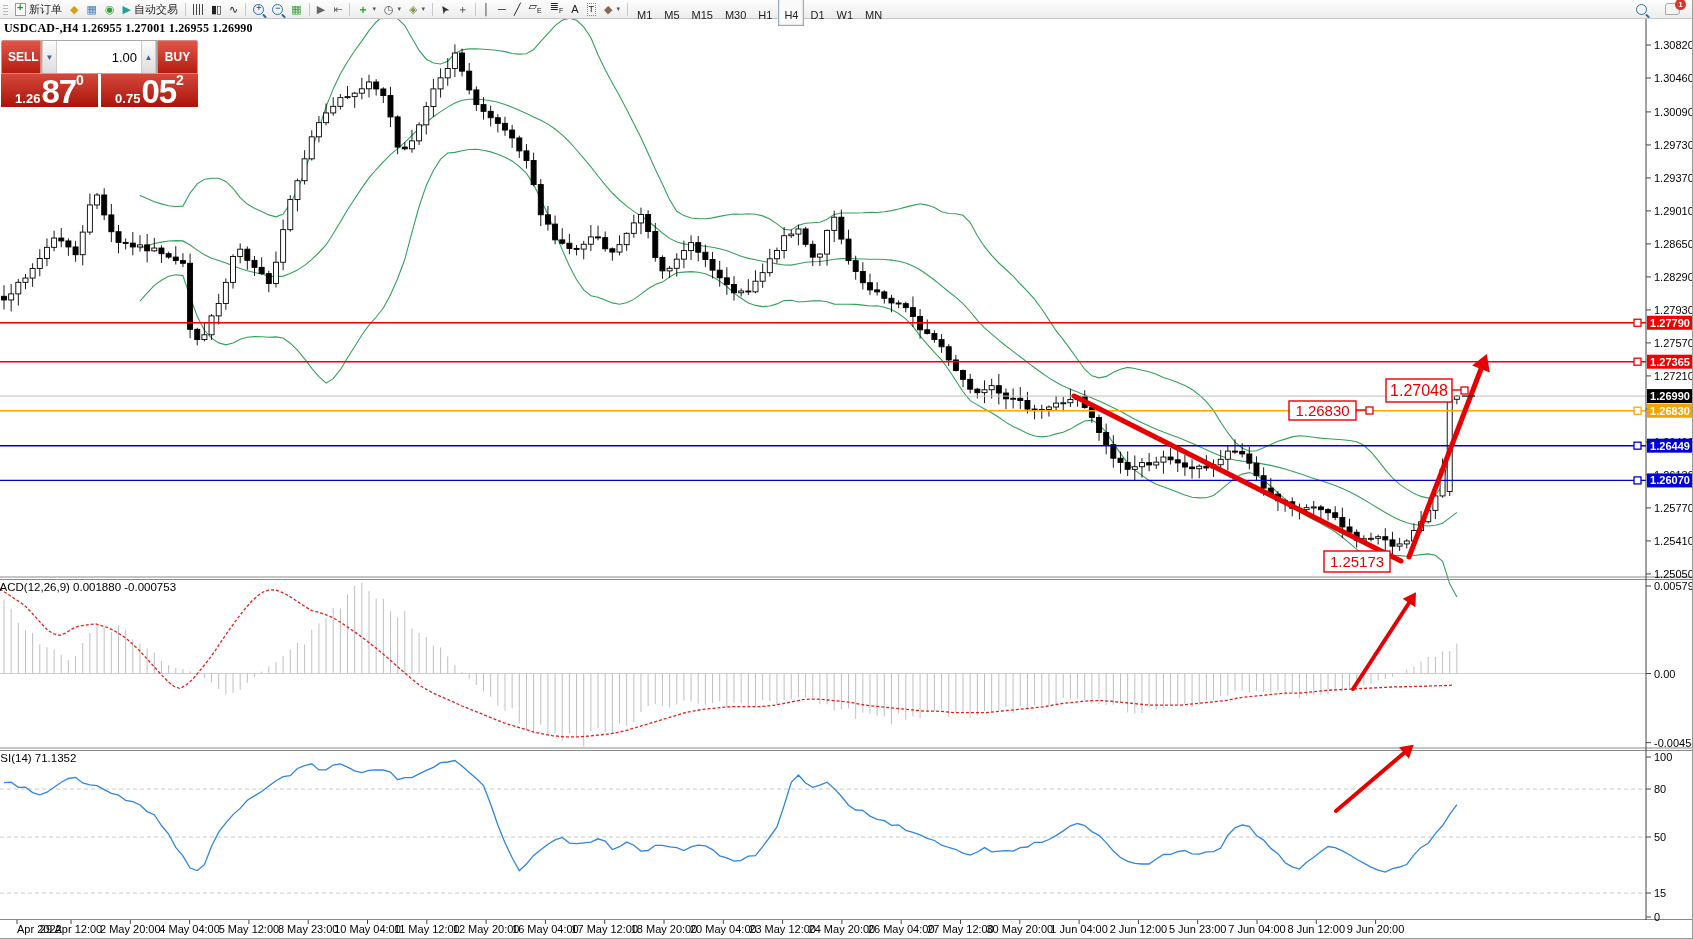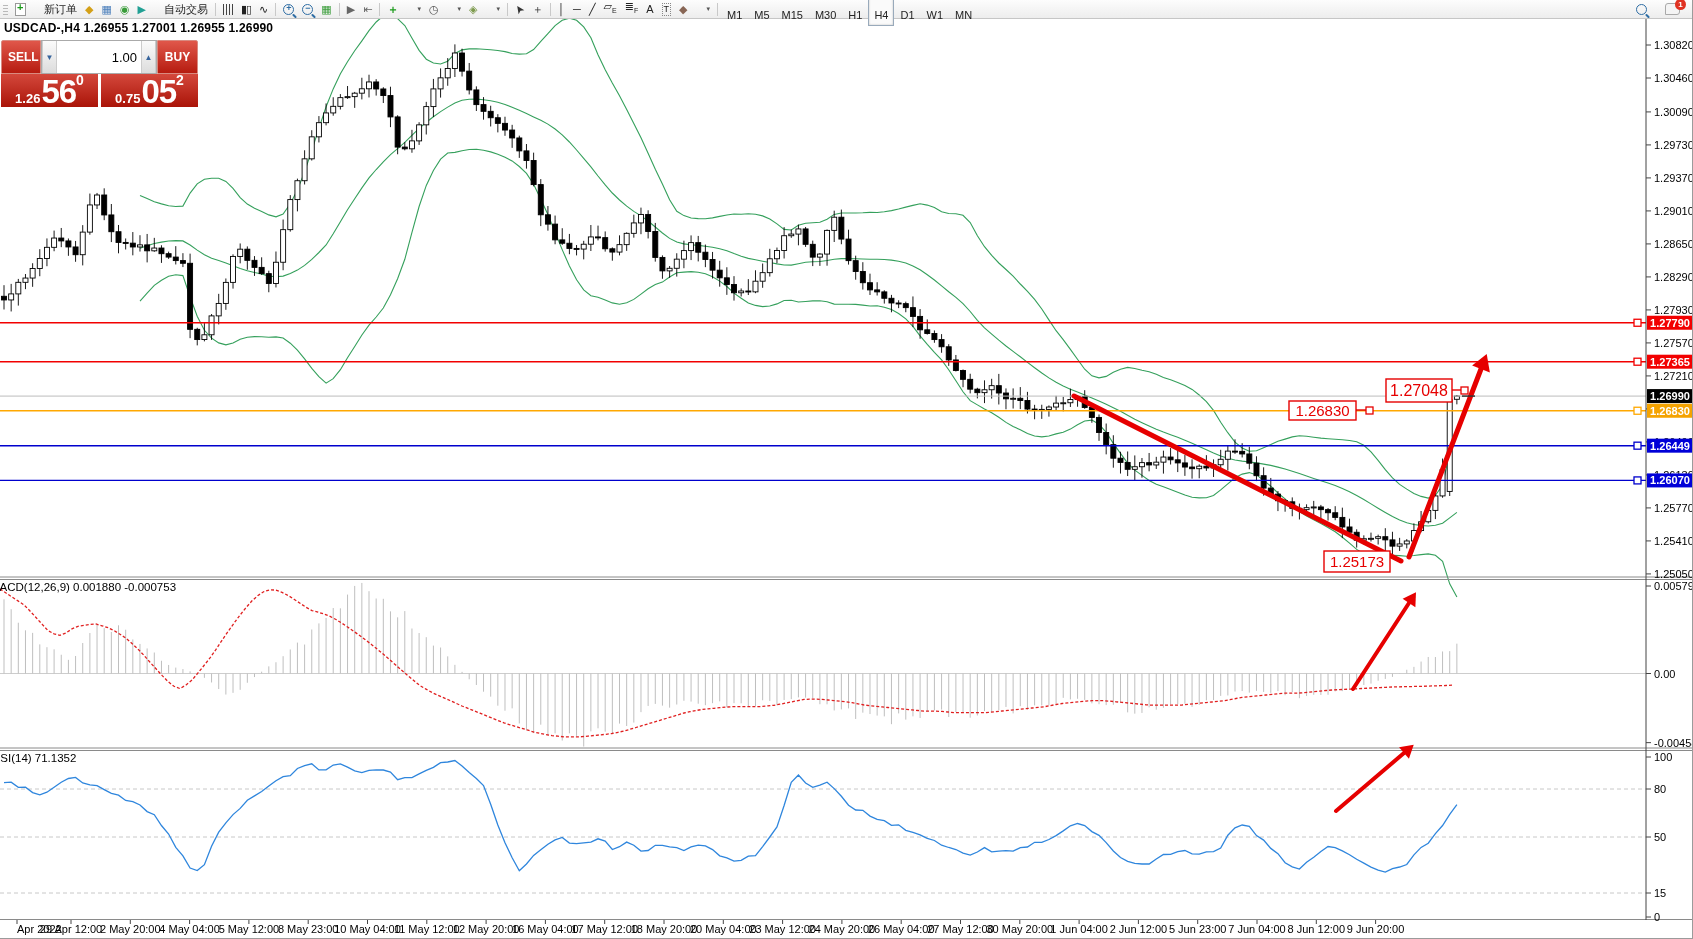--- a/index.html
+++ b/index.html
@@ -5,21 +5,21 @@
   html,body{margin:0;padding:0;background:#fff;}
   .app{position:relative;width:1693px;height:939px;background:#fff;overflow:hidden;
        font-family:"Liberation Sans","DejaVu Sans",sans-serif;border-right:1px solid #9b9b9b;border-bottom:1px solid #9b9b9b;box-sizing:border-box;}
   
   .toolbar{position:absolute;left:0;top:0;width:100%;height:18px;
     background:linear-gradient(#fdfdfd,#ededed);border-bottom:1px solid #c6c6c6;
     display:flex;align-items:center;font-size:11px;color:#222;z-index:30;}
   .grip{width:5px;height:12px;margin:0 3px;
     background:repeating-linear-gradient(0deg,#b9b9b9 0 1px,transparent 1px 3px);}
   .sep{width:1px;height:13px;background:#c9c9c9;margin:0 3px;}
-  .tb{display:flex;align-items:center;gap:18px;border:none;background:transparent;
+  .tb{display:flex;align-items:center;gap:3px;border:none;background:transparent;
       height:16px;padding:0 4px;font-size:11px;color:#222;cursor:default;
       font-family:"Liberation Sans","DejaVu Sans",sans-serif;}
   .g{font-size:11px;line-height:11px;display:inline-block;}
   .caret{font-size:7px;color:#555;margin-left:1px;}
   .ic-doc{width:9px;height:11px;background:#fff;border:1px solid #999;position:relative;display:inline-block;}
   .ic-doc::after{content:"+";position:absolute;left:1px;top:-3px;color:#1b9b1b;font-weight:bold;font-size:11px;}
   .ic-bars{width:10px;height:11px;display:inline-block;
     background:repeating-linear-gradient(90deg,#444 0 1px,transparent 1px 3px);}
   .mag{width:9px;height:9px;border:1.5px solid #2e6da4;border-radius:50%;position:relative;display:inline-block;}
   .mag::after{content:"";position:absolute;width:5px;height:2px;background:#2e6da4;
@@ -28,21 +28,21 @@
     font-size:9px;font-weight:bold;color:#2e6da4;line-height:9px;}
   .tfs{display:flex;align-items:center;}
   .tf{border:1px solid transparent;background:transparent;height:16px;padding:16px 5px;
       font-size:11px;color:#222;font-family:"Liberation Sans","DejaVu Sans",sans-serif;}
   .tf.active{background:#fafafa;border:1px solid #9ab;box-shadow:inset 0 0 2px #bbb;}
   .tb-right{margin-left:auto;display:flex;align-items:center;gap:10px;padding-right:8px;}
   .chat{width:13px;height:10px;border:1.5px solid #a9a9a9;border-radius:3px 3px 3px 0;background:#f4f4f4;position:relative;display:inline-block;}
   .chat .badge{position:absolute;top:-5px;right:-7px;background:#e03222;color:#fff;border-radius:50%;
     width:11px;height:11px;font-size:8px;line-height:11px;text-align:center;font-weight:bold;}
   
-  .ohlc{position:absolute;left:4px;top:21px;font-size:12px;font-weight:600;color:#000;z-index:20;letter-spacing:.2px;}
+  .ohlc{position:absolute;left:4px;top:21px;font-size:12px;font-weight:600;color:#000;z-index:20;letter-spacing:.2px;font-family:Liberation Serif, serif;}
   
   .ocd{position:absolute;left:1px;top:40px;width:197px;z-index:25;font-family:"Liberation Sans","DejaVu Sans",sans-serif;}
   .ocd-row1{display:flex;height:34px;}
   .btn-trade{border:1px solid #d98a80;border-radius:2px;color:#fff;font-weight:bold;font-size:12px;
     background:linear-gradient(#e0574a,#b61c10);font-family:"Liberation Sans","DejaVu Sans",sans-serif;}
   .btn-sell{width:40px;border-radius:2px 0 0 0;}
   .btn-buy{width:41px;border-radius:0 2px 0 0;}
   .spin{flex:1;display:flex;background:#fff;border:1px solid #aaa;align-items:stretch;}
   .spin-btn{width:15px;border:none;background:linear-gradient(#fbfbfb,#dcdcdc);color:#35639c;
      font-size:8px;padding:0;border-right:1px solid #ccc;border-left:1px solid #ccc;}
@@ -983,21 +983,21 @@
       <span class="spin">
         <button class="spin-btn">▼</button>
         <input value="1.00" style="">
         <button class="spin-btn">▲</button>
       </span>
       <button class="btn-trade btn-buy">BUY</button>
     </div>
     <div class="ocd-row2">
       <div class="price-half">
         <span class="p-sm">1.26</span>
-        <span class="p-big">56</span>
+        <span class="p-big">87</span>
         <span class="p-sup">0</span>
       </div>
       <div class="price-gap"></div>
       <div class="price-half">
         <span class="p-sm">0.75</span>
         <span class="p-big">05</span>
         <span class="p-sup">2</span>
       </div>
     </div>
   </div>

